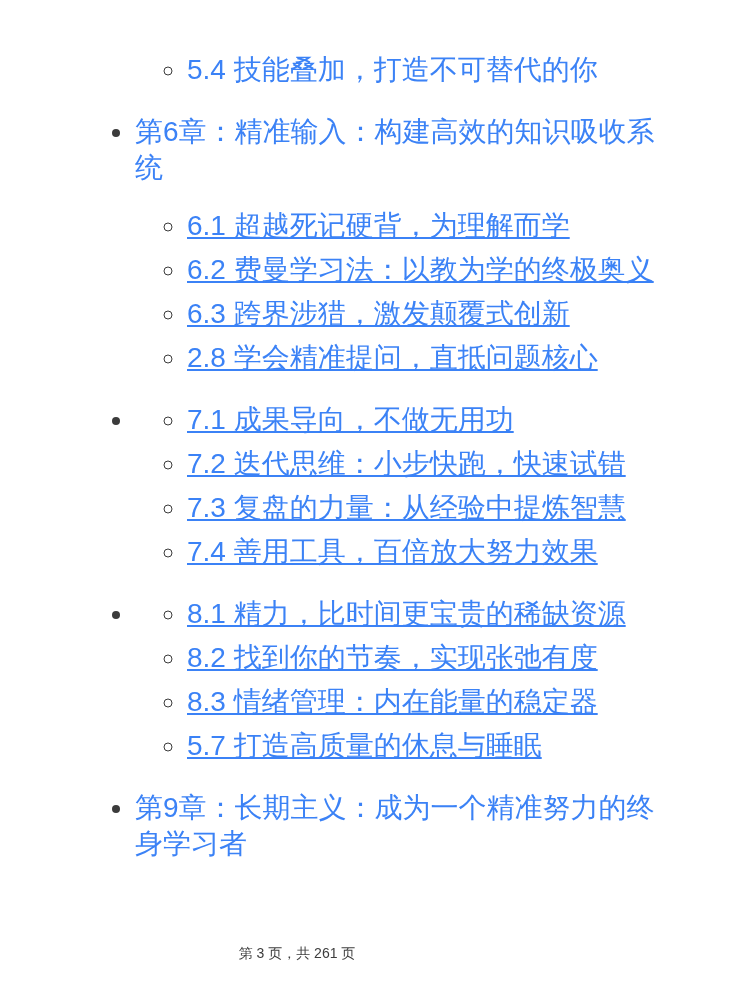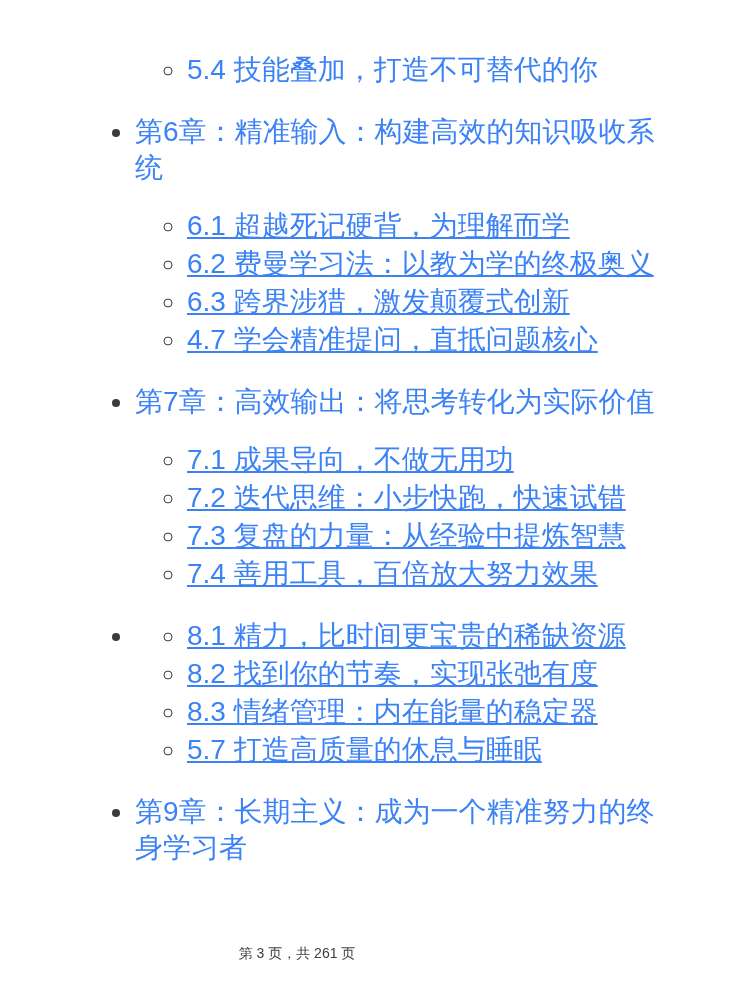--- a/index.html
+++ b/index.html
@@ -33,21 +33,21 @@
     margin: 22px 0 26px 0;
     padding-left: 52px;
     list-style: circle;
     text-decoration: underline;
   }
   li {
     font-size: 28px;
     line-height: 36px;
     color: #3b82f6;
   }
-  li.section + li.section { margin-top: 2px; }
+  li.section + li.section { margin-top: 8px; }
   li.chapter::marker, li.section::marker { color: #3b3b3b; }
 
   .footer {
     position: absolute;
     top: 943px;
     left: 0;
     width: 594px;
     text-align: center;
     font-size: 14px;
     line-height: 20px;
@@ -64,26 +64,25 @@
   </ul>
 
   <ul class="toc">
 
     <li class="chapter">
       <span>第6章：精准输入：构建高效的知识吸收系统</span>
       <ul class="sub">
         <li class="section">6.1 超越死记硬背，为理解而学</li>
         <li class="section">6.2 费曼学习法：以教为学的终极奥义</li>
         <li class="section">6.3 跨界涉猎，激发颠覆式创新</li>
-        <li class="section">4.7 学会精准提问，直抵问题核心</li>
+        <li class="section">2.8 学会精准提问，直抵问题核心</li>
       </ul>
     </li>
 
     <li class="chapter">
-      <span>第7章：高效输出：将思考转化为实际价值</span>
       <ul class="sub">
         <li class="section">7.1 成果导向，不做无用功</li>
         <li class="section">7.2 迭代思维：小步快跑，快速试错</li>
         <li class="section">7.3 复盘的力量：从经验中提炼智慧</li>
         <li class="section">7.4 善用工具，百倍放大努力效果</li>
       </ul>
     </li>
 
     <li class="chapter">
       <ul class="sub">

